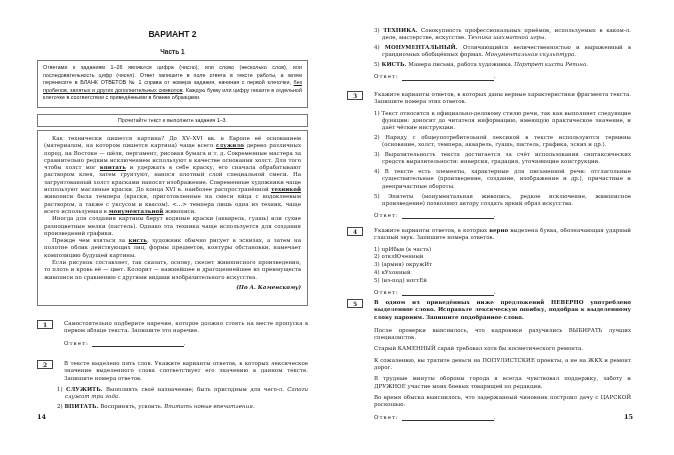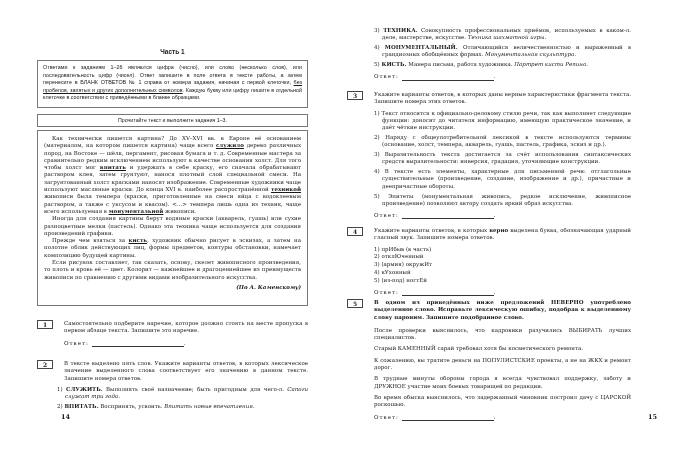--- a/index.html
+++ b/index.html
@@ -21,26 +21,27 @@
           font-size:6px; font-weight:bold; text-align:center; line-height:8px; }
   .ttext { margin-left:27px; text-align:justify; }
   .ttext.bold { font-weight:bold; }
   .ans { margin-left:27px; margin-top:5px; font-size:5.5px; letter-spacing:1px; }
   .ans .line { display:inline-block; width:92px; border-bottom:1px solid #333; vertical-align:bottom; height:6px; margin-left:3px; }
   .opts { margin-left:27px; margin-top:4px; }
   .opt { margin:0 0 2.5px 0; padding-left:8px; text-indent:-8px; text-align:justify; }
   .opt b { font-weight:bold; }
   .opt i { font-style:italic; }
   .sent { margin-left:27px; margin-top:4px; text-align:justify; }
-  .pnum { position:absolute; top:413px; font-size:6.5px; font-weight:bold;margin-left:24px; }
+  .pnum { position:absolute; top:413px; font-size:6.5px; font-weight:bold; }
 </style>
 </head>
 <body>
 
 <div class="page page-left">
+  <div class="title" style="top:29px;font-size:8.5px;">ВАРИАНТ 2</div>
   <div class="title" style="top:48px;font-size:6.5px;">Часть 1</div>
 
   <div class="box instr" style="left:37px;top:60px;width:271px;height:48px;">
     <span>Ответами к заданиям 1–26 являются цифра (число), или слово (несколько слов), или последовательность цифр (чисел). Ответ запишите в поле ответа в тексте работы, а затем перенесите в БЛАНК ОТВЕТОВ № 1 справа от номера задания, начиная с первой клеточки, </span><span style="text-decoration:underline;">без пробелов, запятых и других дополнительных символов</span><span>. Каждую букву или цифру пишите в отдельной клеточке в соответствии с приведёнными в бланке образцами.</span>
   </div>
 
   <div class="box read-hdr" style="left:37px;top:114px;width:271px;height:13px;">
     <span>Прочитайте текст и выполните задания 1–3.</span>
   </div>
 

